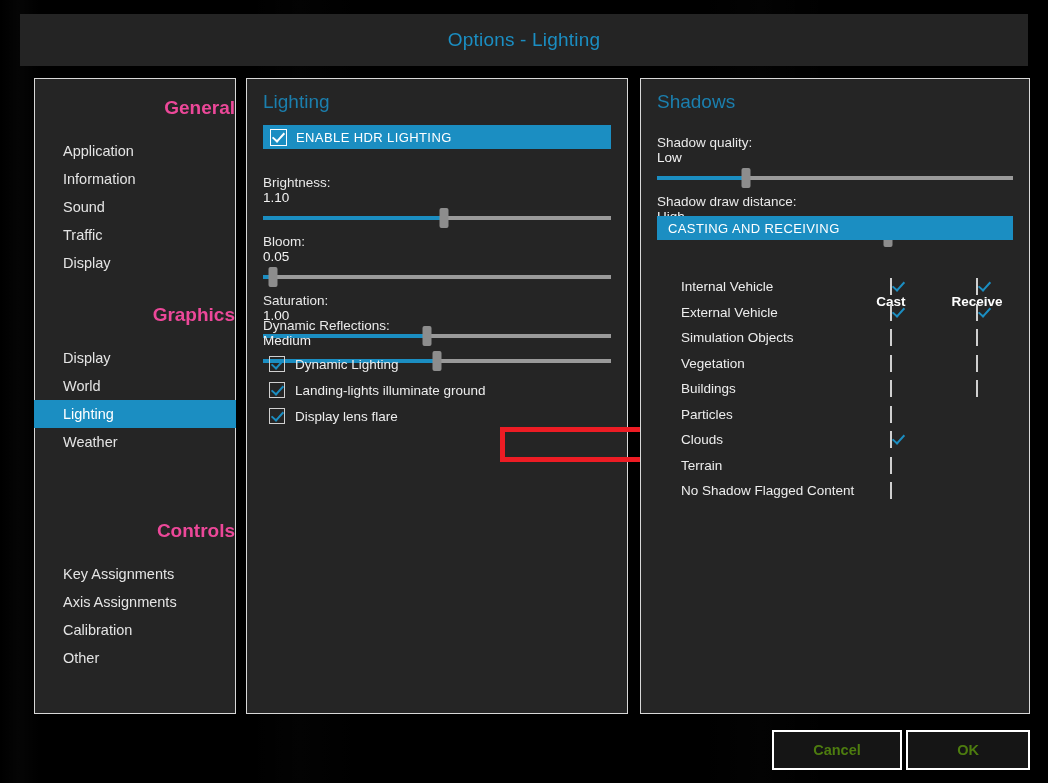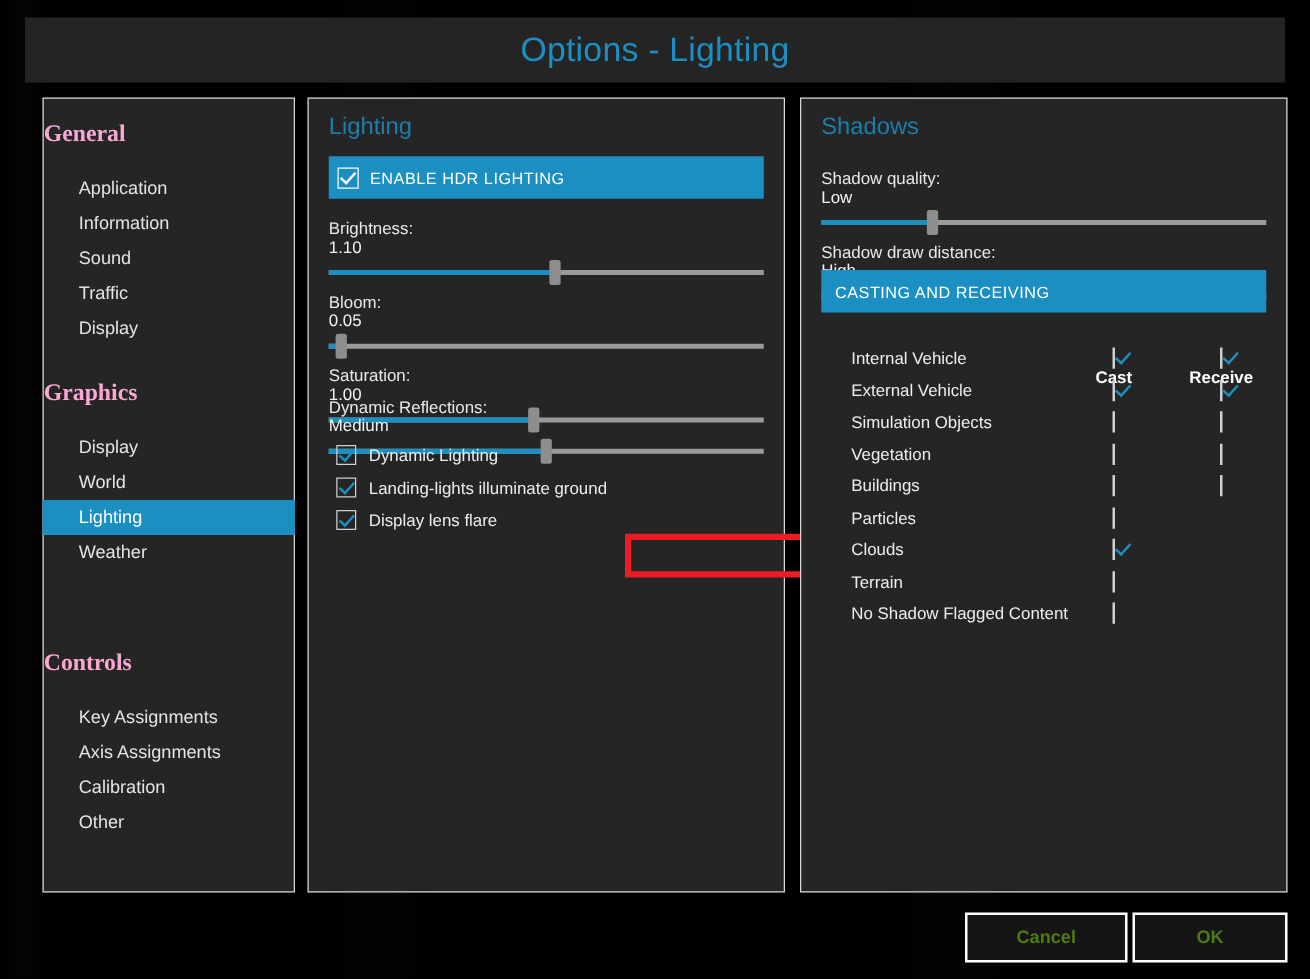--- a/index.html
+++ b/index.html
@@ -41,21 +41,21 @@
     position: absolute;
     left: 20px; top: 14px;
     width: 1008px; height: 52px;
     background: #242424;
     display: flex;
     align-items: center;
     justify-content: center;
   }
   .titlebar-text {
     color: #1b8ec2;
-    font-size: 27px;
+    font-size: 19px;
     font-weight: 400;
     letter-spacing: 0.2px;
     white-space: nowrap;
   }
 
   
   .panel {
     position: absolute;
     background: #252525;
     border: 1px solid #d8d8d8;
@@ -65,26 +65,25 @@
   #panel-shadow { left: 640px; top: 78px; width: 390px; height: 636px; }
 
   .panel-title {
     color: #1b7fae;
     font-size: 19px;
     font-weight: 400;
   }
 
   
   .nav-group-title {
-    text-align: left;
-    color: #f9a8d4;
+    text-align: right;
+    color: #ec4899;
     font-size: 19px;
     font-weight: bold;
     margin-bottom: 18px;
-    font-family: Liberation Serif, serif;
   }
   .nav-item {
     font-size: 14.5px;
     color: #e4e4e4;
     padding: 5px 0 5px 28px;
     line-height: 18px;
     cursor: pointer;
   }
   .nav-item.selected {
     background: #1b8ec2;
@@ -94,21 +93,21 @@
   }
   #nav-general  { position: absolute; left: 0; top: 18px;  width: 100%; }
   #nav-graphics { position: absolute; left: 0; top: 225px; width: 100%; }
   #nav-controls { position: absolute; left: 0; top: 441px; width: 100%; }
 
   
   .pad { position: absolute; left: 16px; right: 16px; }
 
   .section-banner {
     background: #1b8ec2;
-    height: 34px;
+    height: 24px;
     display: flex;
     align-items: center;
     padding-left: 7px;
     gap: 9px;
   }
   .section-banner .banner-label {
     font-size: 13px;
     color: #ffffff;
     letter-spacing: 0.4px;
   }

